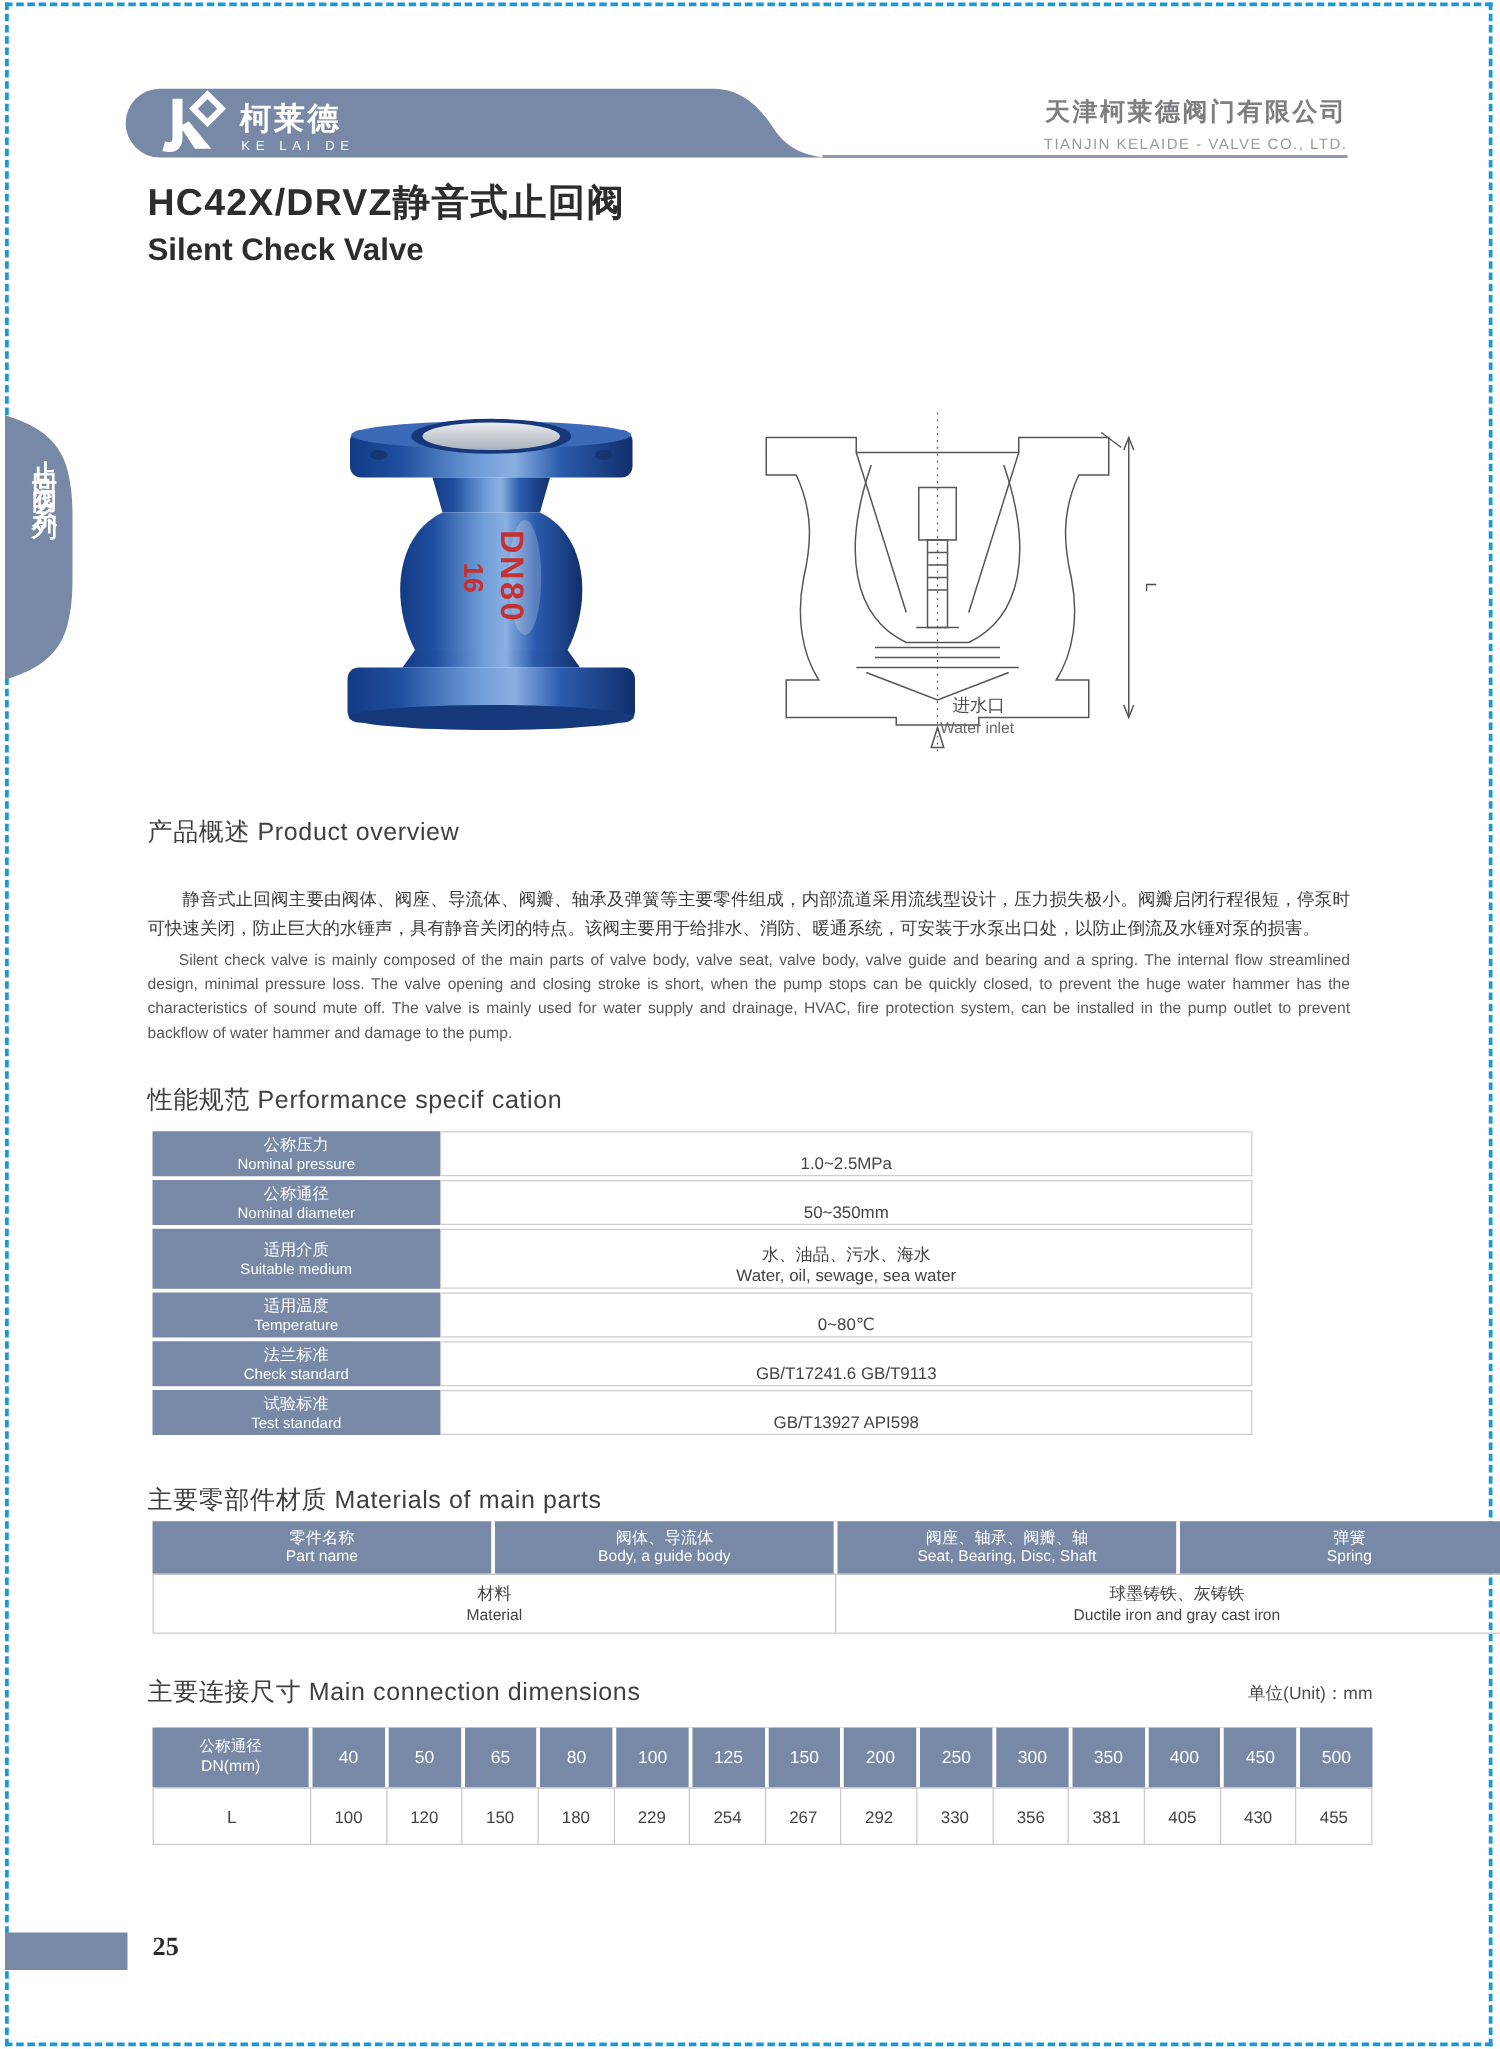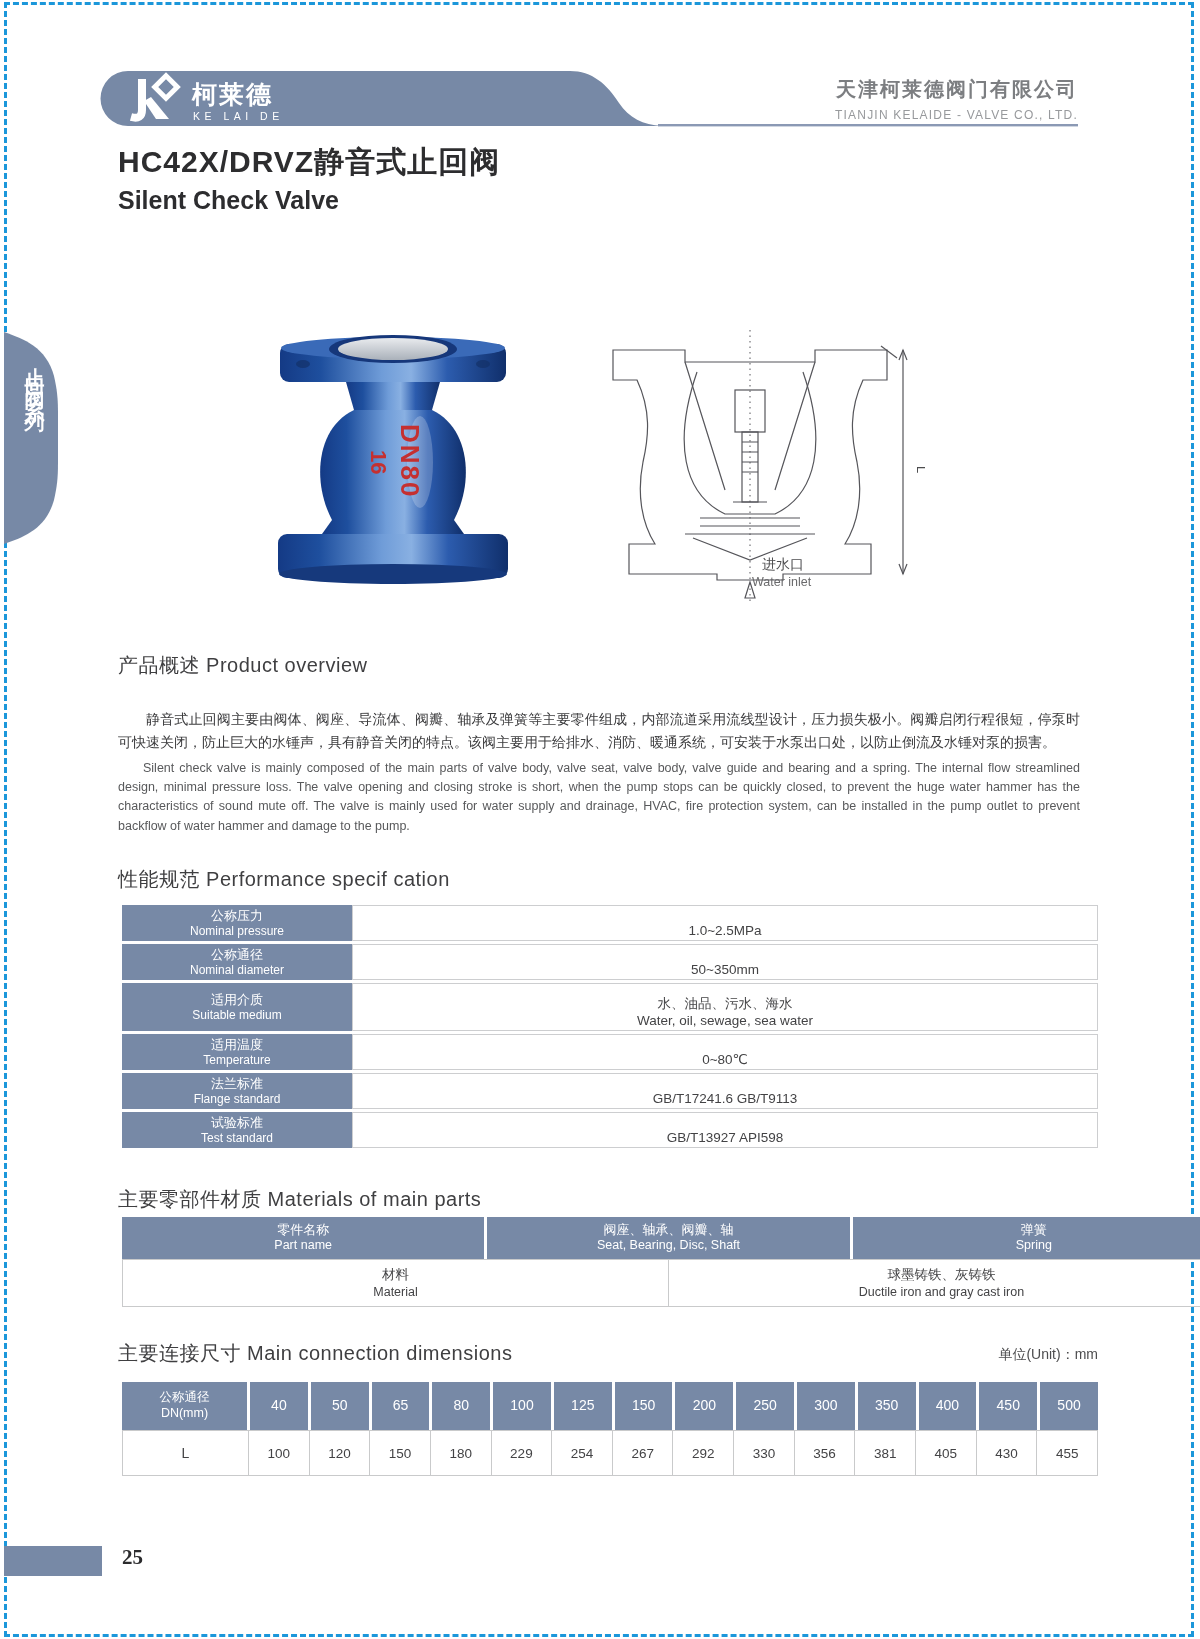--- a/index.html
+++ b/index.html
@@ -31,21 +31,21 @@
   
   .sec-heading{font-size:20px;font-weight:500;color:#3f3f41;letter-spacing:0.5px;}
   #overview-heading{position:absolute;left:118px;top:652px;}
   #overview-cn{position:absolute;left:118px;top:694px;width:962px;font-size:14px;line-height:1.62;
     color:#3b3b3d;text-indent:2em;text-align:justify;}
   #overview-en{position:absolute;left:118px;top:746px;width:962px;font-size:12.5px;line-height:1.55;
     color:#58595b;text-indent:2em;text-align:justify;}
 
   
   #perf-heading{position:absolute;left:118px;top:866px;}
-  #perf-table{position:absolute;left:122px;top:905px;width:976px;}
+  #perf-table{position:absolute;left:122px;top:905px;width:880px;}
   .perf-row{display:flex;margin-bottom:3px;}
   .perf-label{width:230px;background:#7789a6;color:#fff;display:flex;flex-direction:column;
     align-items:center;justify-content:center;line-height:1.2;padding:3px 0;}
   .perf-label .cn{font-size:13px;}
   .perf-label .en{font-size:12px;}
   .perf-value{flex:1;border:1px solid #cdced0;background:#fff;display:flex;flex-direction:column;
     align-items:center;justify-content:flex-end;font-size:13.5px;color:#434345;line-height:1.3;min-height:32px;}
 
   
   #mat-heading{position:absolute;left:118px;top:1186px;}
@@ -204,21 +204,21 @@
           <span class="cn">适用温度</span>
           <span class="en">Temperature</span>
         </div>
       <div class="perf-value">
           <span>0~80℃</span>
         </div>
     </div>
     <div class="perf-row">
       <div class="perf-label">
           <span class="cn">法兰标准</span>
-          <span class="en">Flange standard</span>
+          <span class="en">Check standard</span>
         </div>
       <div class="perf-value">
           <span>GB/T17241.6 GB/T9113</span>
         </div>
     </div>
     <div class="perf-row">
       <div class="perf-label">
           <span class="cn">试验标准</span>
           <span class="en">Test standard</span>
         </div>
@@ -227,20 +227,24 @@
         </div>
     </div>
   </div>
 
   <div id="mat-heading" class="sec-heading">主要零部件材质 Materials of main parts</div>
   <div id="mat-table">
     <div class="mat-head">
       <div class="mat-h">
           <span class="cn">零件名称</span>
           <span class="en">Part name</span>
+        </div>
+      <div class="mat-h">
+          <span class="cn">阀体、导流体</span>
+          <span class="en">Body, a guide body</span>
         </div>
       <div class="mat-h">
           <span class="cn">阀座、轴承、阀瓣、轴</span>
           <span class="en">Seat, Bearing, Disc, Shaft</span>
         </div>
       <div class="mat-h">
           <span class="cn">弹簧</span>
           <span class="en">Spring</span>
         </div>
     </div>

